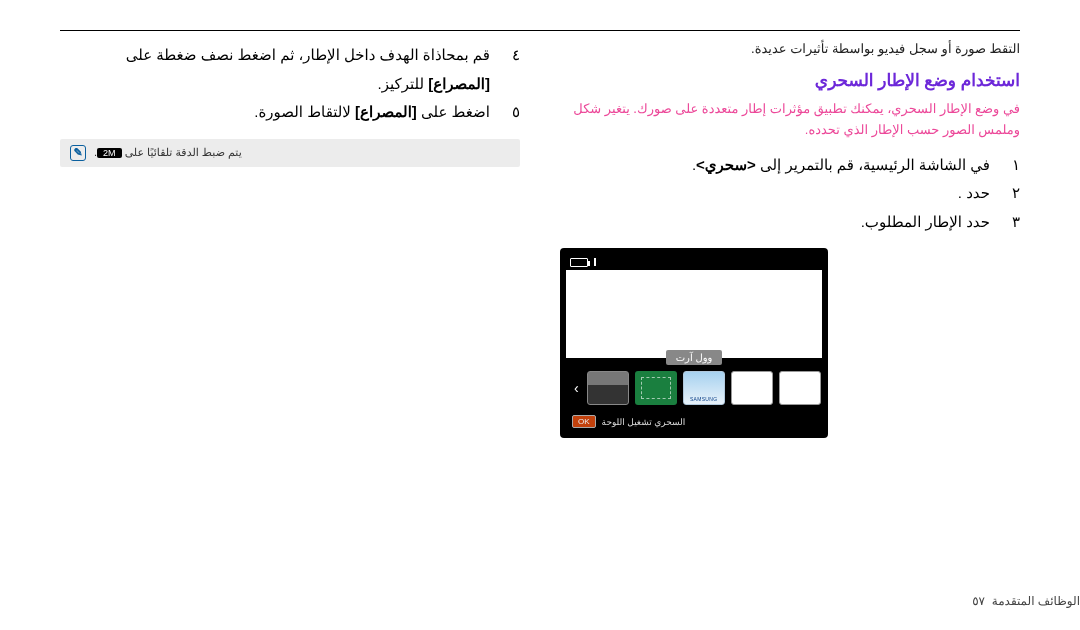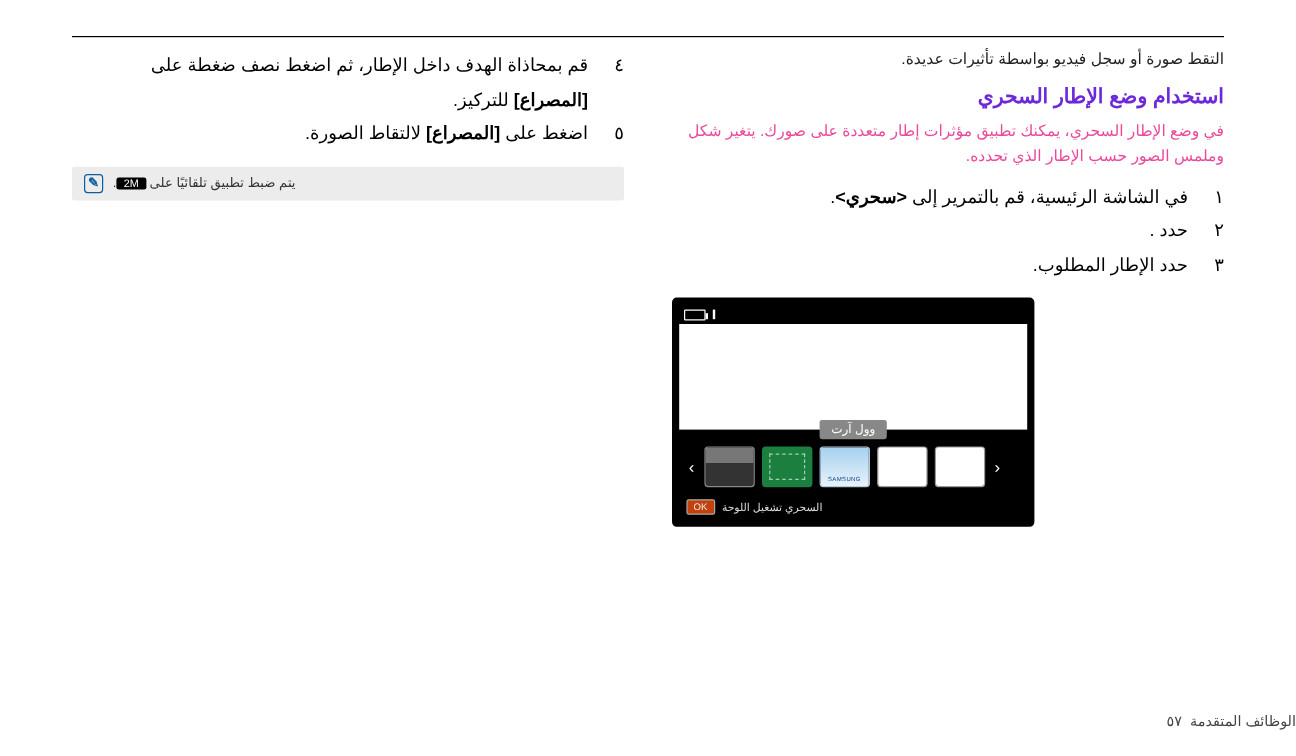--- a/index.html
+++ b/index.html
@@ -99,21 +99,21 @@
     background: #000;
     color: #fff;
     font-size: 9px;
     padding: 0 6px;
     border-radius: 2px;
     vertical-align: middle;
   }
 
   
   .device-shot {
-    width: 302px;
+    width: 268px;
     margin-top: 12px;
     border: 2px solid #000;
     border-radius: 4px;
     background: #000;
     padding: 4px;
   }
   .dev-top {
     height: 16px;
     display: flex;
     justify-content: flex-end;
@@ -261,21 +261,21 @@
         <div class="step-row">
           <span class="step-num">٥</span>
           <span class="step-text">
             <span>اضغط على </span><span class="bold">[المصراع]</span><span> لالتقاط الصورة.</span>
           </span>
         </div>
       </div>
 
       <div class="note-box">
         <span>
-          <span>يتم ضبط تطبيق تلقائيًا على </span><span class="res-badge">2M</span>.
+          <span>يتم ضبط الدقة تلقائيًا على </span><span class="res-badge">2M</span>.
         </span>
         <span class="note-icon">✎</span>
       </div>
     </div>
 
     <div class="col">
       <p class="intro">التقط صورة أو سجل فيديو بواسطة تأثيرات عديدة.</p>
       <h2 class="subhead">استخدام وضع الإطار السحري</h2>
       <p class="desc">في وضع الإطار السحري، يمكنك تطبيق مؤثرات إطار متعددة على صورك. يتغير شكل وملمس الصور حسب الإطار الذي تحدده.</p>
 

